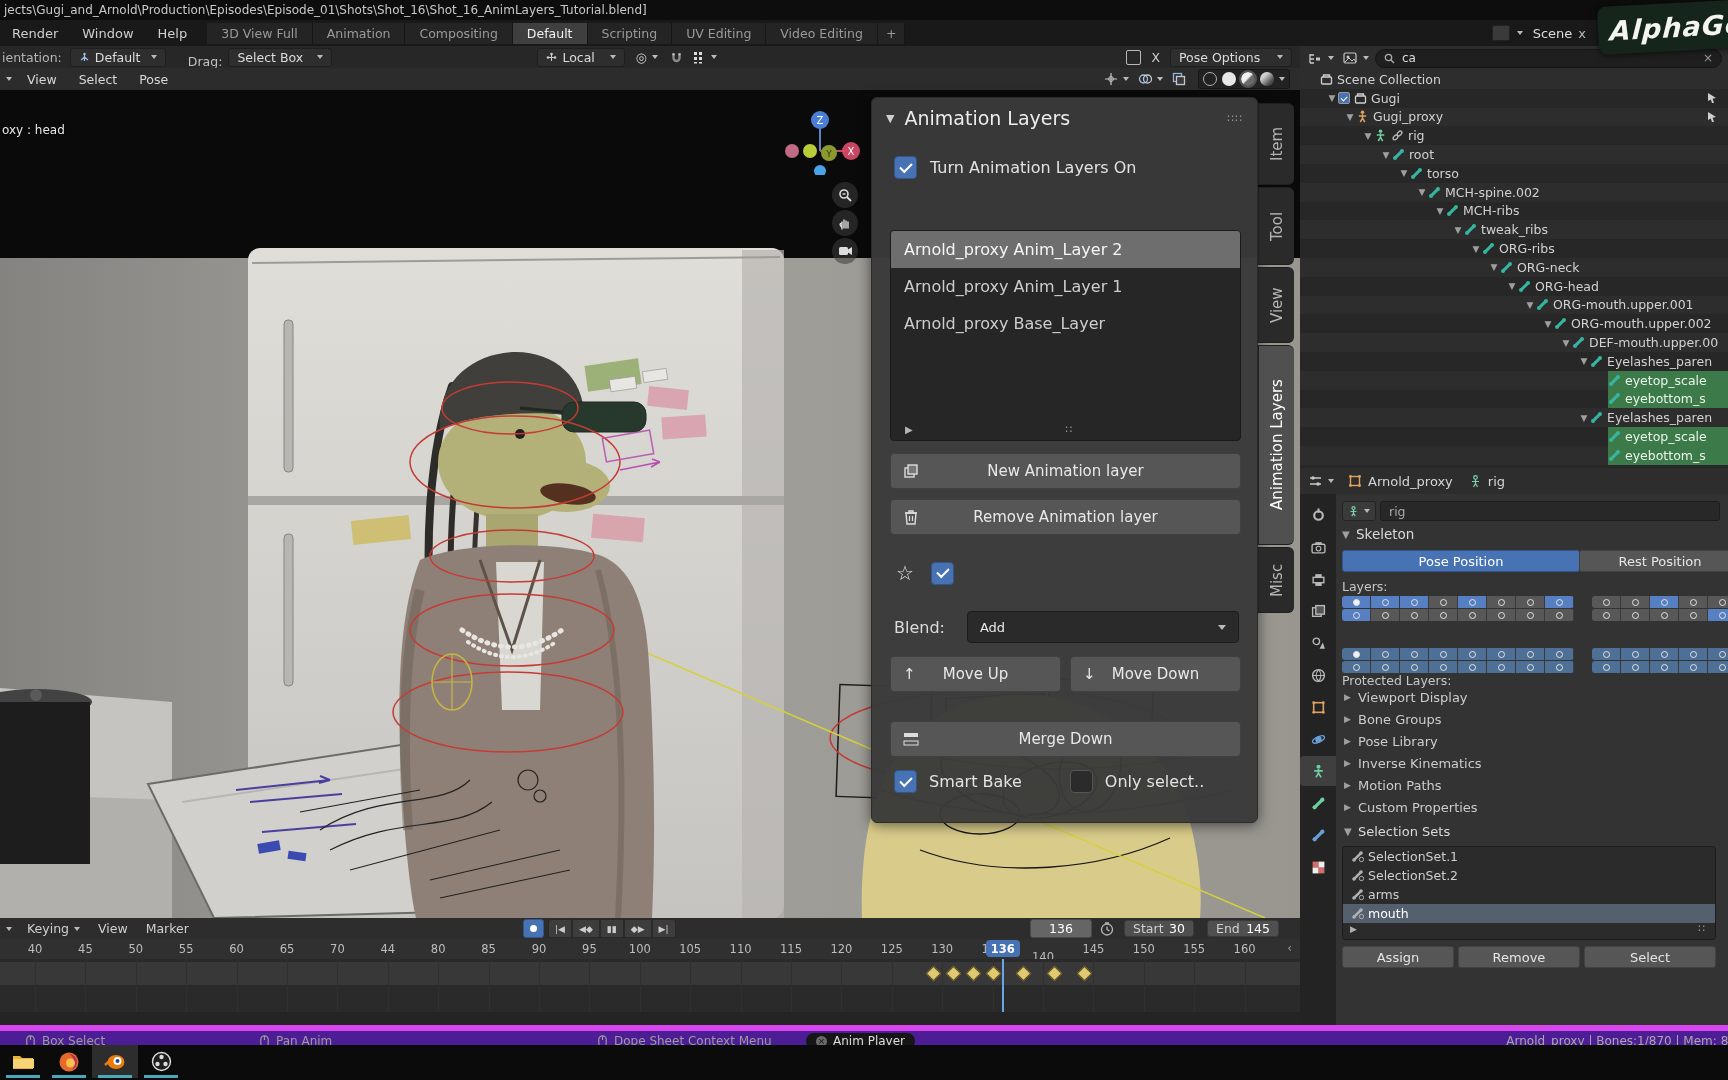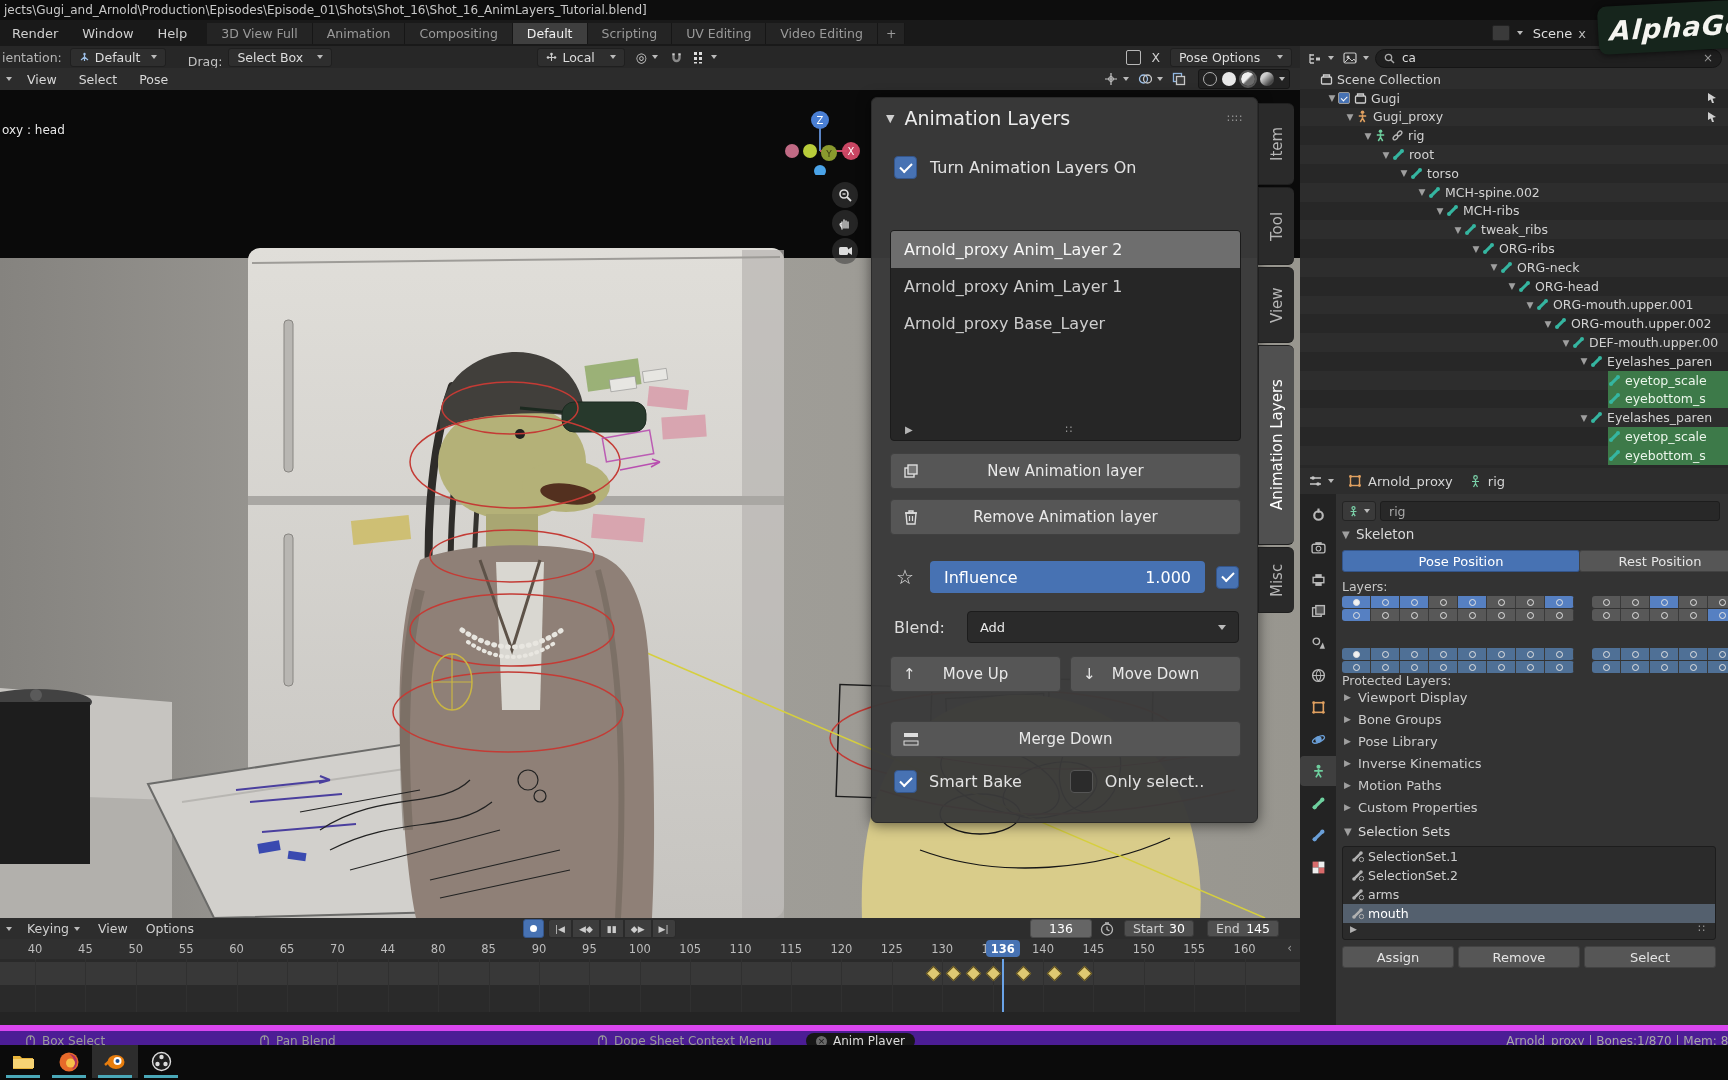--- a/index.html
+++ b/index.html
@@ -382,24 +382,20 @@
   </div>
   <div class="ap-btn" style="left:18px;top:355px;width:349px;height:34px;">
     <svg width="16" height="16" viewBox="0 0 16 16" style="position:absolute;left:12px;">
         <rect x="2" y="5" width="9" height="9" fill="none" stroke="#ddd" stroke-width="1.4"></rect>
         <rect x="5" y="2" width="9" height="9" fill="#777" stroke="#ddd" stroke-width="1.4"></rect>
       </svg>
     <span>New Animation layer</span>
   </div>
   <div class="row" style="position:absolute;left:18px;top:463px;width:349px;">
     <span style="font-size:20px;color:#e0e0e0;width:30px;text-align:center;">☆</span>
-    <div class="row" style="background:#4772b3;border-radius:4px;height:32px;flex:1;margin-left:10px;padding:0 14px;color:#fff;font-size:16px;">
-      <span>Influence</span>
-      <span style="margin-left:auto;">1.000</span>
-    </div>
     <span class="cb" style="margin-left:11px;">
         <span class="mark"></span>
       </span>
   </div>
   <div class="row" style="position:absolute;left:22px;top:513px;width:345px;">
     <span style="font-size:16px;color:#dcdcdc;">Blend:</span>
     <div class="row" style="background:#2a2a2a;border:1px solid #1c1c1c;border-radius:4px;height:30px;flex:1;margin-left:22px;padding:0 12px;color:#e8e8e8;font-size:13px;">
       <span>Add</span>
       <span class="cr" style="margin-left:auto;"></span>
     </div>
@@ -1124,21 +1120,21 @@
     <div class="pp-btn" style="left:6px;top:452px;width:110px;height:20px;">Assign</div>
     <div class="pp-btn" style="left:122px;top:452px;width:120px;height:20px;">Remove</div>
     <div class="pp-btn" style="left:248px;top:452px;width:130px;height:20px;">Select</div>
   </div>
 
 <div id="tl-hdr" class="abs">
   <span class="cr sm" style="margin:0 6px;"></span>
   <span id="tl-menus" class="row">
       <div class="row" style="padding:0 9px;">Keying<span class="cr sm"></span></div>
       <div class="row" style="padding:0 9px;">View</div>
-      <div class="row" style="padding:0 9px;">Options</div>
+      <div class="row" style="padding:0 9px;">Marker</div>
     </span>
   <span class="row" style="position:absolute;left:523px;">
     <span class="pb-btn" style="background:#4772b3;border-color:#34558a;border-radius:3px;margin-right:4px;">
         <span style="width:7px;height:7px;border-radius:50%;background:#fff;"></span>
       </span>
     <span class="pb-btn" style="border-radius:3px 0 0 3px;">|◀</span>
     <span class="pb-btn">◀◆</span>
     <span class="pb-btn">▮▮</span>
     <span class="pb-btn">◆▶</span>
     <span class="pb-btn" style="border-radius:0 3px 3px 0;">▶|</span>
@@ -1171,21 +1167,21 @@
     <div class="tick" style="left:539px;">90</div>
     <div class="tick" style="left:589.4px;">95</div>
     <div class="tick" style="left:639.8px;">100</div>
     <div class="tick" style="left:690.2px;">105</div>
     <div class="tick" style="left:740.6px;">110</div>
     <div class="tick" style="left:791px;">115</div>
     <div class="tick" style="left:841.4px;">120</div>
     <div class="tick" style="left:891.8px;">125</div>
     <div class="tick" style="left:942.2px;">130</div>
     <div class="tick" style="left:992.6px;">135</div>
-    <div class="tick" style="left:1043px;">140</div>
+    <div class="tick" style="left:1043px;margin-top:8px;">140</div>
     <div class="tick" style="left:1093.4px;">145</div>
     <div class="tick" style="left:1143.8px;">150</div>
     <div class="tick" style="left:1194.2px;">155</div>
     <div class="tick" style="left:1244.6px;">160</div>
     <div style="position:absolute;left:985.6800000000001px;top:1px;width:34px;height:17px;background:#4772b3;border-radius:4px;color:#fff;font-size:11.5px;display:flex;align-items:center;justify-content:center;font-weight:bold;">136</div>
     <div style="position:absolute;right:8px;top:2px;color:#999;font-size:12px;">‹</div>
   </div>
 <div id="tracks" class="abs">
     <div id="chan-band"></div>
     <div style="position:absolute;left:35px;top:0;width:1px;height:53px;background:#303030;"></div>
@@ -1234,21 +1230,21 @@
       </span>
       <div>Box Select</div>
     </div>
     <div class="row" style="position:absolute;left:260px;">
       <span style="margin-right: 7px; display: inline-flex;">
         <svg width="9" height="13" viewBox="0 0 9 13">
           <rect x="0.8" y="0.8" width="7.4" height="11.4" rx="3.6" fill="none" stroke="#9c9c9c" stroke-width="1.2"></rect>
           <line x1="4.5" y1="1" x2="4.5" y2="5" stroke="#9c9c9c" stroke-width="1.2"></line>
         </svg>
       </span>
-      <div>Pan Blend</div>
+      <div>Pan Anim</div>
     </div>
     <div class="row" style="position:absolute;left:598px;">
       <span style="margin-right: 7px; display: inline-flex;">
         <svg width="9" height="13" viewBox="0 0 9 13">
           <rect x="0.8" y="0.8" width="7.4" height="11.4" rx="3.6" fill="none" stroke="#9c9c9c" stroke-width="1.2"></rect>
           <line x1="4.5" y1="1" x2="4.5" y2="5" stroke="#9c9c9c" stroke-width="1.2"></line>
         </svg>
       </span>
       <div>Dope Sheet Context Menu</div>
     </div>

